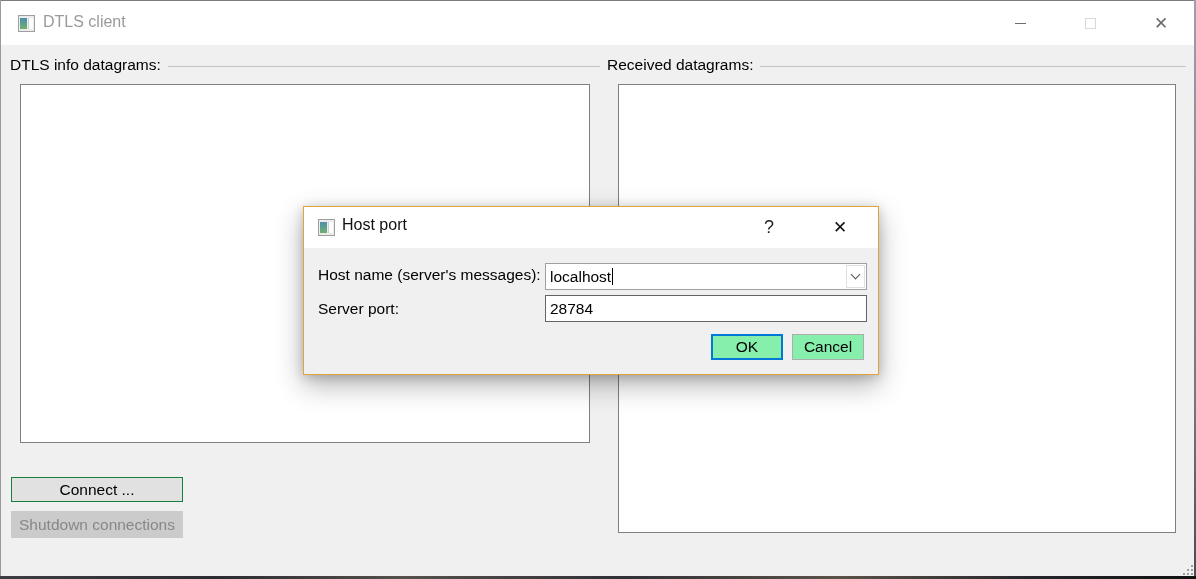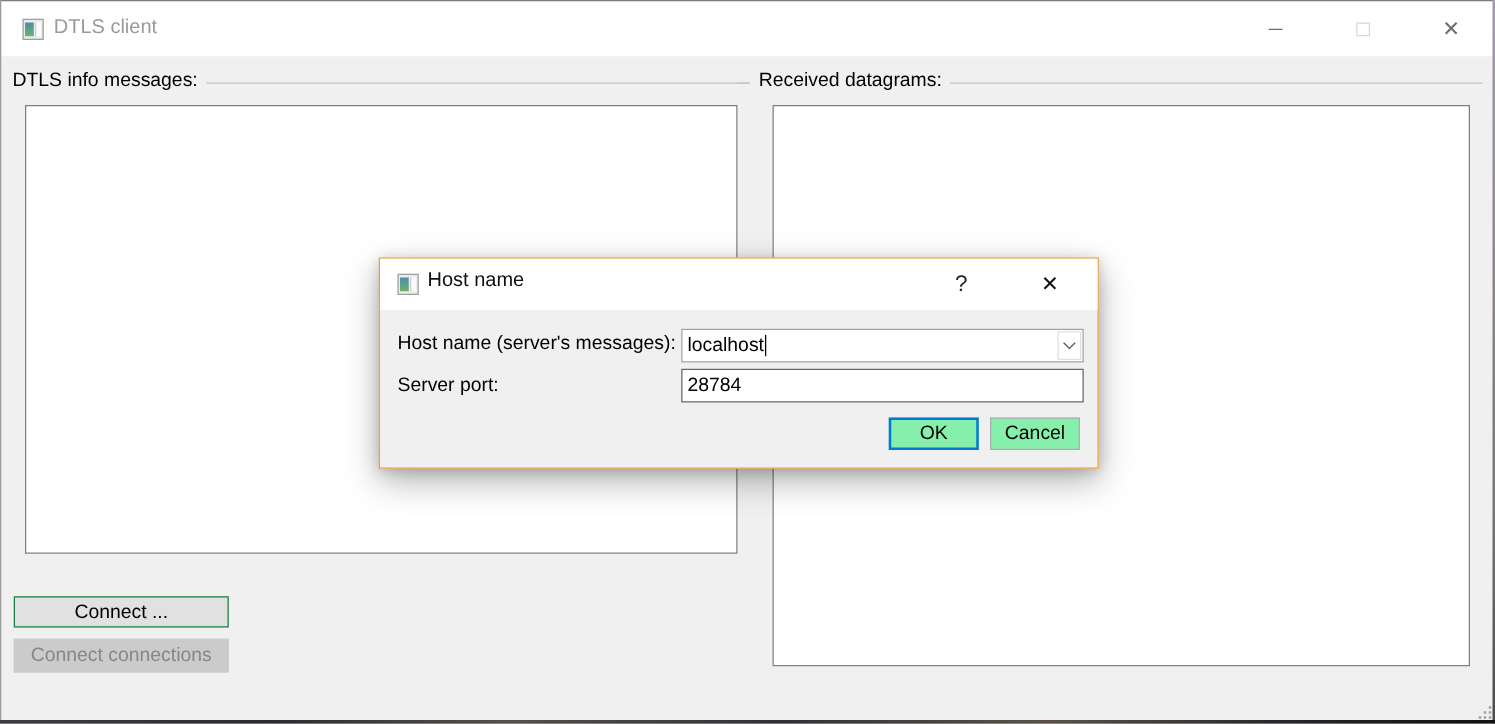--- a/index.html
+++ b/index.html
@@ -108,48 +108,48 @@
     </div>
     <div class="win-btn btn-max">
       <div class="glyph-max"></div>
     </div>
     <div class="win-btn btn-close">
       <div class="glyph-close">✕</div>
     </div>
   </div>
 
   <div class="group-header gh-info">
-    <span class="lbl">DTLS info messages:</span>
+    <span class="lbl">DTLS info datagrams:</span>
     <div class="group-line gl-fill"></div>
   </div>
   <div class="listbox list-info"></div>
 
   <div class="group-header gh-data">
     <div class="group-line gl-lead"></div>
     <span class="lbl">Received datagrams:</span>
     <div class="group-line gl-fill"></div>
   </div>
   <div class="listbox list-data"></div>
 
   <div class="push-btn btn-connect">Connect ...</div>
-  <div class="push-btn btn-shutdown">Connect connections</div>
+  <div class="push-btn btn-shutdown">Shutdown connections</div>
 
   <div class="size-grip">
     <i class="sg1"></i>
       <i class="sg2"></i>
       <i class="sg3"></i>
       <i class="sg4"></i>
       <i class="sg5"></i>
       <i class="sg6"></i>
   </div>
 
   <div class="dialog">
     <div class="dlg-titlebar">
       <div class="app-icon dlg-icon"></div>
-      <div class="dlg-title">Host name</div>
+      <div class="dlg-title">Host port</div>
       <div class="dlg-btn dlg-help">?</div>
       <div class="dlg-btn dlg-close">✕</div>
     </div>
 
     <div class="dlg-label lbl-host">Host name (server's messages):</div>
     <div class="combobox">
       <span class="combo-text">localhost</span>
       <div class="caret"></div>
       <div class="combo-drop">
         <div class="chevron"></div>

